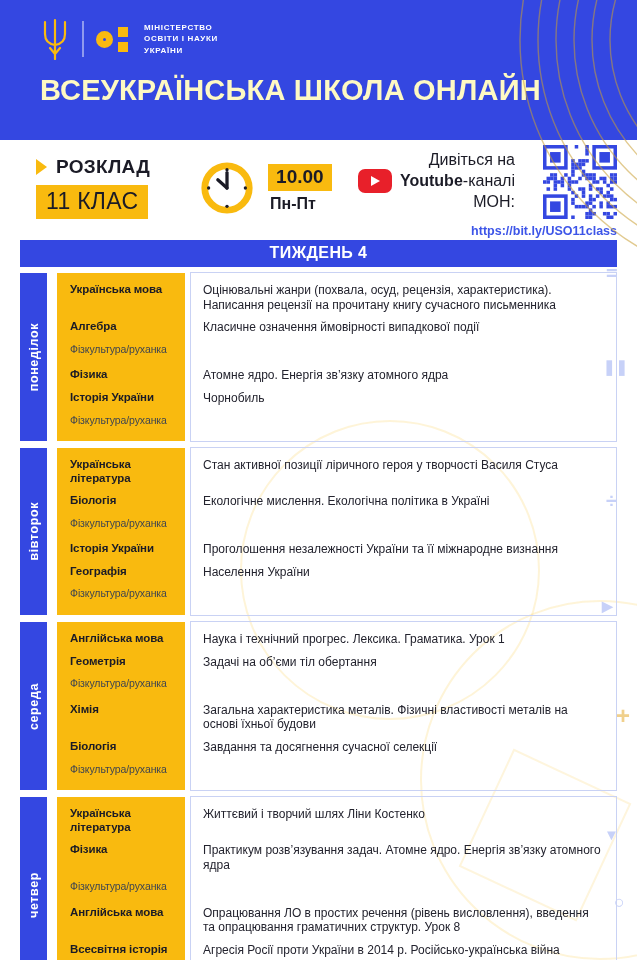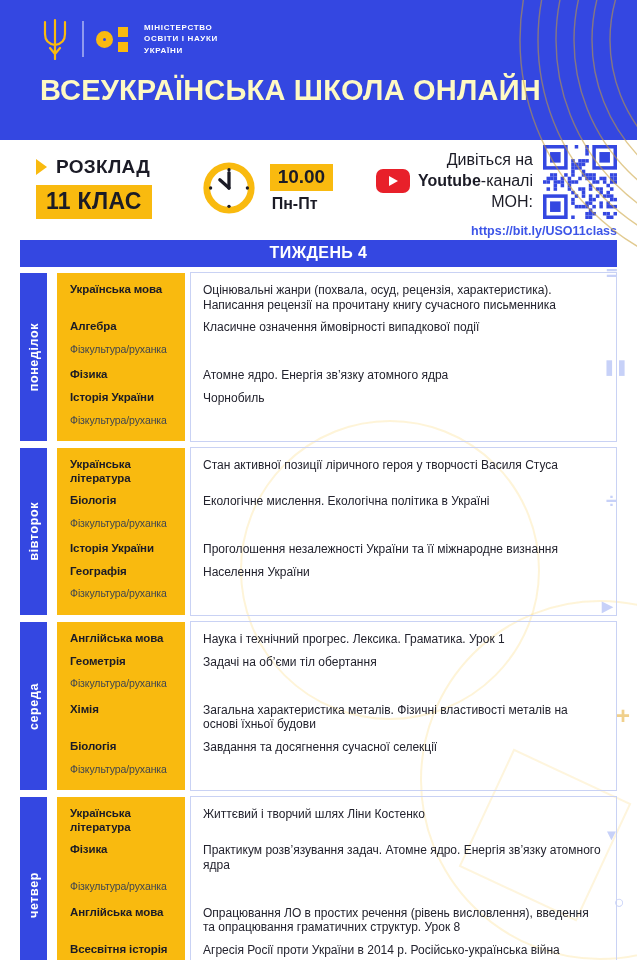--- a/index.html
+++ b/index.html
@@ -34,27 +34,27 @@
 
   
   .info {
     position:relative; z-index:1; height:100px;
     display:flex; align-items:center; padding:0 20px 0 36px;
   }
   .rozklad-block { margin-top:-6px; }
   .rozklad-row { display:flex; align-items:center; gap:9px; }
   .tri { width:0; height:0; border-left:11px solid var(--yellow,#F9BA0F); border-top:8px solid transparent; border-bottom:8px solid transparent; }
   .rozklad-label { font-weight:bold; font-size:19px; letter-spacing:.3px; }
-  .grade-chip { display:inline-block; margin-top:7px; background:var(--yellow,#F9BA0F); font-weight:bold; font-size:23px; padding:3px 10px 4px; letter-spacing:.3px; }
+  .grade-chip { display:inline-block; margin-top:7px; background:var(--yellow,#F9BA0F); font-weight:normal; font-size:23px; padding:3px 10px 4px; letter-spacing:.3px; }
   .clock-block { display:flex; align-items:center; gap:12px; margin-left:48px; margin-top:-4px; }
   .time-col { display:flex; flex-direction:column; gap:4px; }
   .time-chip { background:var(--yellow,#F9BA0F); font-weight:bold; font-size:19px; padding:2px 8px 3px; align-self:flex-start; }
   .weekdays { font-weight:bold; font-size:16px; padding-left:2px; }
   .yt-group { margin-left:auto; display:flex; flex-direction:column; align-items:flex-end; margin-top:2px; }
-  .yt-row { display:flex; align-items:center; gap:10px; }
+  .yt-row { display:flex; align-items:center; gap:28px; }
   .yt-text { display:flex; align-items:center; gap:8px; }
   .yt-lines { text-align:right; font-size:16px; line-height:1.3; }
   .yt-badge { width:34px; height:24px; background:var(--youtube_red,#E8202A); border-radius:7px; position:relative; flex:0 0 auto; }
   .yt-badge::after { content:""; position:absolute; left:13px; top:7px; border-left:9px solid #fff; border-top:5px solid transparent; border-bottom:5px solid transparent; }
   .qr { width:74px; height:74px; }
   .link { margin-top:5px; font-size:12.5px; font-weight:bold; color:var(--link_blue,#3D55E8); text-decoration:none; }
 
   
   .week-bar {
     position:relative; z-index:1; margin:0 20px 6px;

